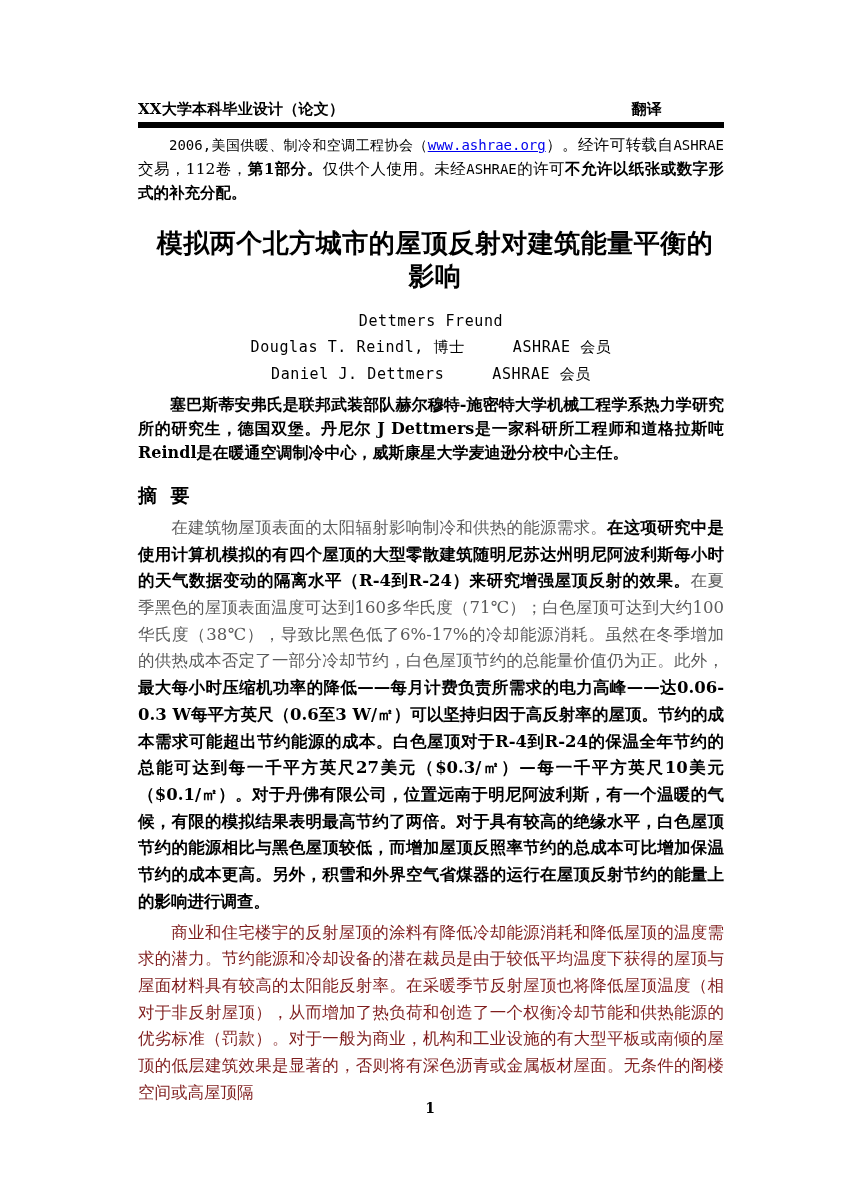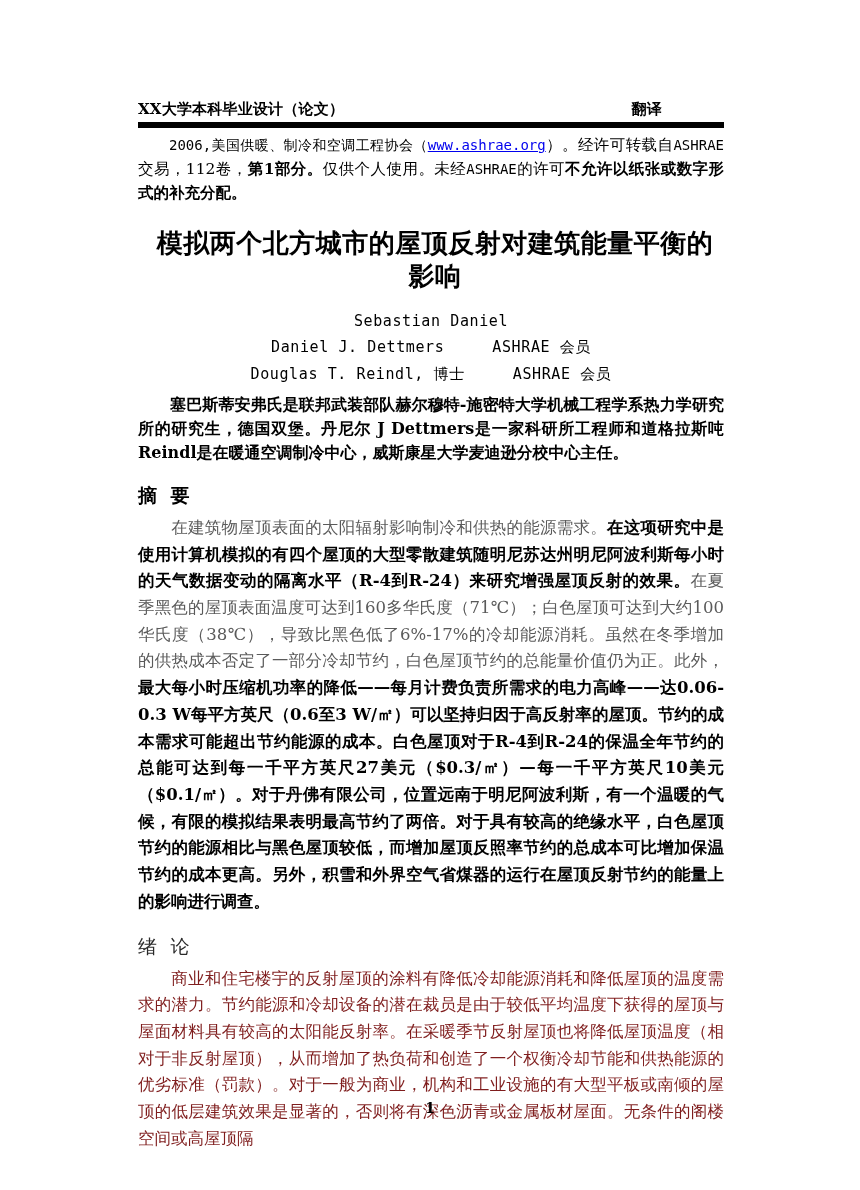--- a/index.html
+++ b/index.html
@@ -146,31 +146,30 @@
       <span class="rh-left">XX大学本科毕业设计（论文）</span>
       <span class="rh-right">翻译</span>
     </div>
     <div class="rule"></div>
 
     <div class="copyright"><span class="indent"></span><span class="mono">2006,美国供暖、制冷和空调工程协会（</span><a class="url" href="#">www.ashrae.org</a><span>）。经许可转载自</span><span class="mono">ASHRAE</span><span>交易，112卷，</span><span class="b">第1部分。</span><span>仅供个人使用。未经</span><span class="mono">ASHRAE</span><span>的许可</span><span class="b">不允许以纸张或数字形式的补充分配。</span></div>
 
     <div class="doc-title">模拟两个北方城市的屋顶反射对建筑能量平衡的影响</div>
 
     <div class="authors">
-      <div><span>Sebastian Daniel</span></div>
+      <div><span>Dettmers Freund</span></div>
+      <div><span>Douglas T. Reindl, 博士</span><span class="gap"></span><span>ASHRAE 会员</span></div>
       <div><span>Daniel J. Dettmers</span><span class="gap"></span><span>ASHRAE 会员</span></div>
-      <div><span>Douglas T. Reindl, 博士</span><span class="gap"></span><span>ASHRAE 会员</span></div>
     </div>
 
     <div class="affiliation"><span class="indent"></span><span>塞巴斯蒂安弗氏是联邦武装部队赫尔穆特-施密特大学机械工程学系热力学研究所的研究生，德国双堡。丹尼尔 J Dettmers是一家科研所工程师和道格拉斯吨Reindl是在暖通空调制冷中心，威斯康星大学麦迪逊分校中心主任。</span></div>
 
     <div class="sec-head bold"><span>摘</span><span class="sp"></span><span>要</span></div>
 
     <div class="para"><span class="indent"></span><span class="gray">在建筑物屋顶表面的太阳辐射影响制冷和供热的能源需求。</span><span class="bold">在这项研究中是使用计算机模拟的有四个屋顶的大型零散建筑随明尼苏达州明尼阿波利斯每小时的天气数据变动的隔离水平（R-4到R-24）来研究增强屋顶反射的效果。</span><span class="gray">在夏季黑色的屋顶表面温度可达到160多华氏度（71℃）；白色屋顶可达到大约100华氏度（38℃），导致比黑色低了6%-17%的冷却能源消耗。虽然在冬季增加的供热成本否定了一部分冷却节约，白色屋顶节约的总能量价值仍为正。此外，</span><span class="bold">最大每小时压缩机功率的降低——每月计费负责所需求的电力高峰——达0.06-0.3 W每平方英尺（0.6至3 W/㎡）可以坚持归因于高反射率的屋顶。节约的成本需求可能超出节约能源的成本。白色屋顶对于R-4到R-24的保温全年节约的总能可达到每一千平方英尺27美元（$0.3/㎡）—每一千平方英尺10美元（$0.1/㎡）。对于丹佛有限公司，位置远南于明尼阿波利斯，有一个温暖的气候，有限的模拟结果表明最高节约了两倍。对于具有较高的绝缘水平，白色屋顶节约的能源相比与黑色屋顶较低，而增加屋顶反照率节约的总成本可比增加保温节约的成本更高。另外，积雪和外界空气省煤器的运行在屋顶反射节约的能量上的影响进行调查。</span></div>
 
-    <div class="sec-head plain"><span>绪</span><span class="sp"></span><span>论</span></div>
 
     <div class="para"><span class="indent"></span><span class="darkgray">商业和住宅楼宇的反射屋顶的涂料有降低冷却能源消耗和降低屋顶的温度需求的潜力。节约能源和冷却设备的潜在裁员是由于较低平均温度下获得的屋顶与屋面材料具有较高的太阳能反射率。在采暖季节反射屋顶也将降低屋顶温度（相对于非反射屋顶），从而增加了热负荷和创造了一个权衡冷却节能和供热能源的优劣标准（罚款）。对于一般为商业，机构和工业设施的有大型平板或南倾的屋顶的低层建筑效果是显著的，否则将有深色沥青或金属板材屋面。无条件的阁楼空间或高屋顶隔</span></div>
 
   </div>
 
   <div class="pageno">1</div>
 </div>
 
 </body></html>

